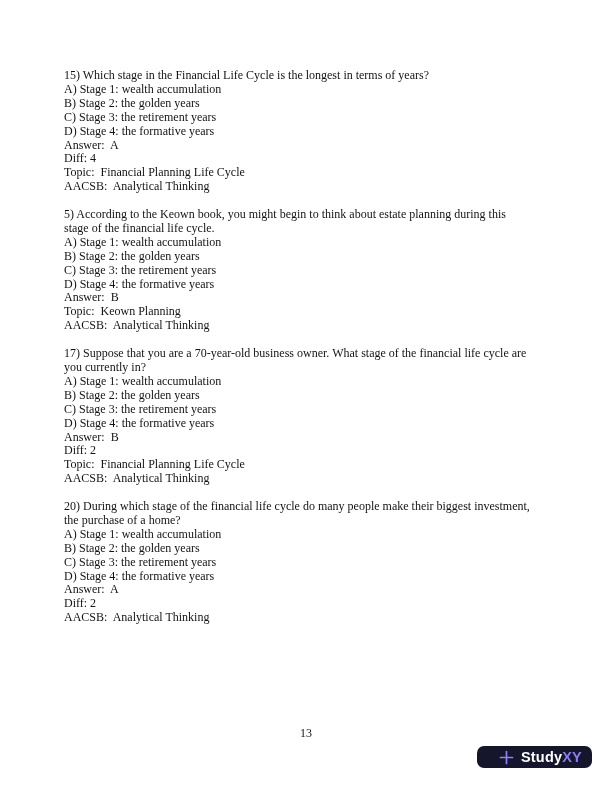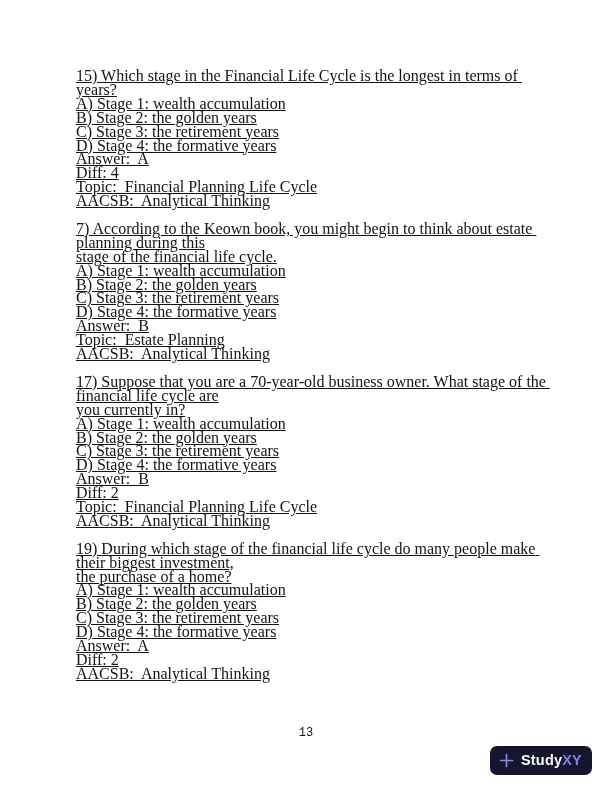--- a/index.html
+++ b/index.html
@@ -10,53 +10,51 @@
   body {
     width: 612px;
     height: 792px;
     position: relative;
     overflow: hidden;
     font-family: "Liberation Serif", serif;
     color: #131313;
   }
   .page-content {
     position: absolute;
-    left: 76px;
+    left: 64px;
     top: 69px;
     width: 474px;
-    font-size: 16px;
+    font-size: 12px;
     line-height: 13.9px;
-    text-decoration: underline;
   }
   .question-block {
     margin-bottom: 13.9px;
   }
   .q-line {
     white-space: pre-wrap;
   }
   .page-number {
     position: absolute;
     top: 726px;
     left: 0;
     width: 612px;
     text-align: center;
     font-size: 12px;
     line-height: 14px;
-    font-family: Liberation Mono, monospace;
   }
   .brand-badge {
     position: absolute;
     top: 746px;
     right: 20px;
-    height: 29px;
+    height: 22px;
     background: var(--brand-bg, #15152b);
     border-radius: 7px;
     display: flex;
     align-items: center;
-    padding: 0 10px 0 9px;
+    padding: 0 10px 0 22px;
     gap: 7px;
     cursor: pointer;
   }
   .brand-badge svg {
     display: block;
   }
   .brand-text {
     font-family: "Liberation Sans", sans-serif;
     font-weight: bold;
     font-size: 14.5px;
@@ -80,46 +78,46 @@
     <div class="q-line">B) Stage 2: the golden years</div>
     <div class="q-line">C) Stage 3: the retirement years</div>
     <div class="q-line">D) Stage 4: the formative years</div>
     <div class="q-line">Answer:  A</div>
     <div class="q-line">Diff: 4</div>
     <div class="q-line">Topic:  Financial Planning Life Cycle</div>
     <div class="q-line">AACSB:  Analytical Thinking</div>
   </div>
 
   <div class="question-block">
-    <div class="q-line">7) According to the Keown book, you might begin to think about estate planning during this
+    <div class="q-line">5) According to the Keown book, you might begin to think about estate planning during this
 stage of the financial life cycle.</div>
     <div class="q-line">A) Stage 1: wealth accumulation</div>
     <div class="q-line">B) Stage 2: the golden years</div>
     <div class="q-line">C) Stage 3: the retirement years</div>
     <div class="q-line">D) Stage 4: the formative years</div>
     <div class="q-line">Answer:  B</div>
-    <div class="q-line">Topic:  Estate Planning</div>
+    <div class="q-line">Topic:  Keown Planning</div>
     <div class="q-line">AACSB:  Analytical Thinking</div>
   </div>
 
   <div class="question-block">
     <div class="q-line">17) Suppose that you are a 70-year-old business owner. What stage of the financial life cycle are
 you currently in?</div>
     <div class="q-line">A) Stage 1: wealth accumulation</div>
     <div class="q-line">B) Stage 2: the golden years</div>
     <div class="q-line">C) Stage 3: the retirement years</div>
     <div class="q-line">D) Stage 4: the formative years</div>
     <div class="q-line">Answer:  B</div>
     <div class="q-line">Diff: 2</div>
     <div class="q-line">Topic:  Financial Planning Life Cycle</div>
     <div class="q-line">AACSB:  Analytical Thinking</div>
   </div>
 
   <div class="question-block">
-    <div class="q-line">19) During which stage of the financial life cycle do many people make their biggest investment,
+    <div class="q-line">20) During which stage of the financial life cycle do many people make their biggest investment,
 the purchase of a home?</div>
     <div class="q-line">A) Stage 1: wealth accumulation</div>
     <div class="q-line">B) Stage 2: the golden years</div>
     <div class="q-line">C) Stage 3: the retirement years</div>
     <div class="q-line">D) Stage 4: the formative years</div>
     <div class="q-line">Answer:  A</div>
     <div class="q-line">Diff: 2</div>
     <div class="q-line">AACSB:  Analytical Thinking</div>
   </div>
 

